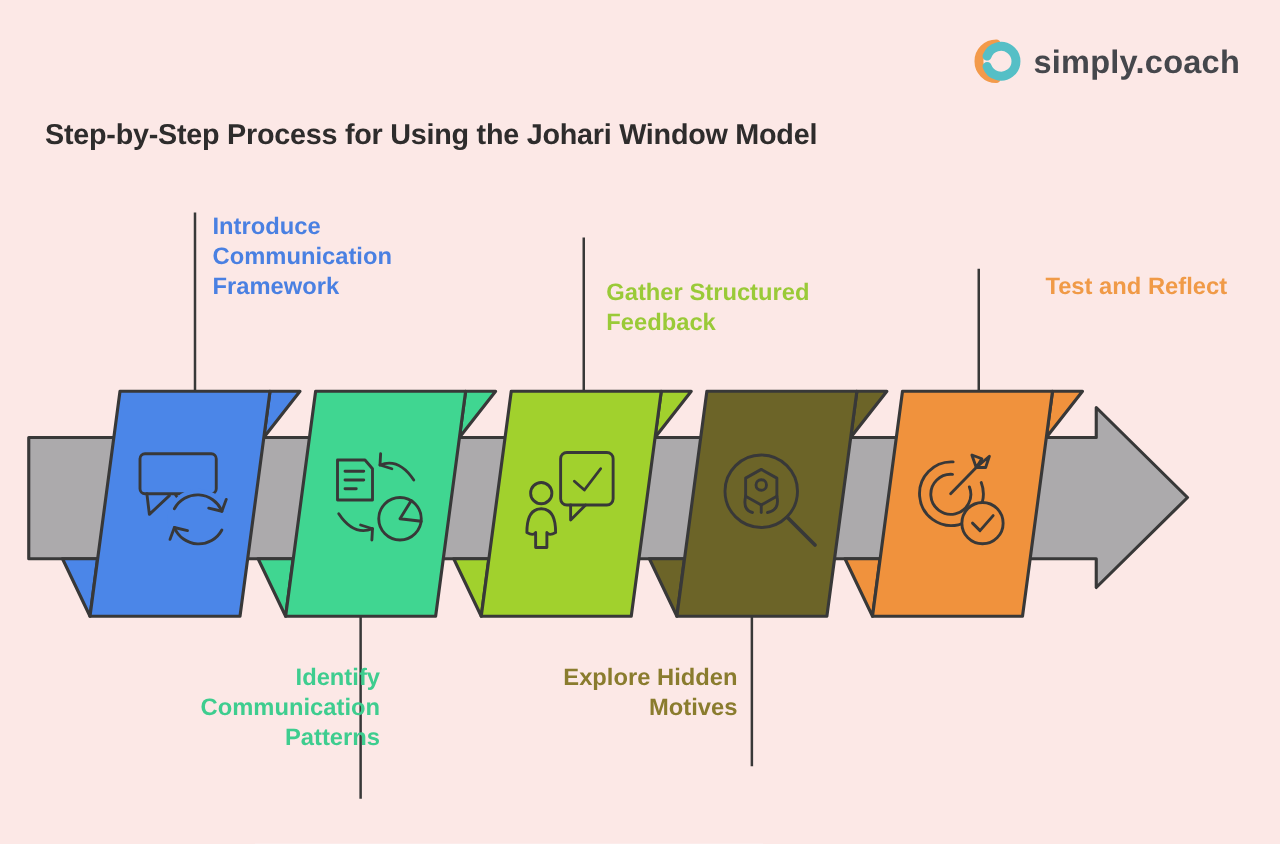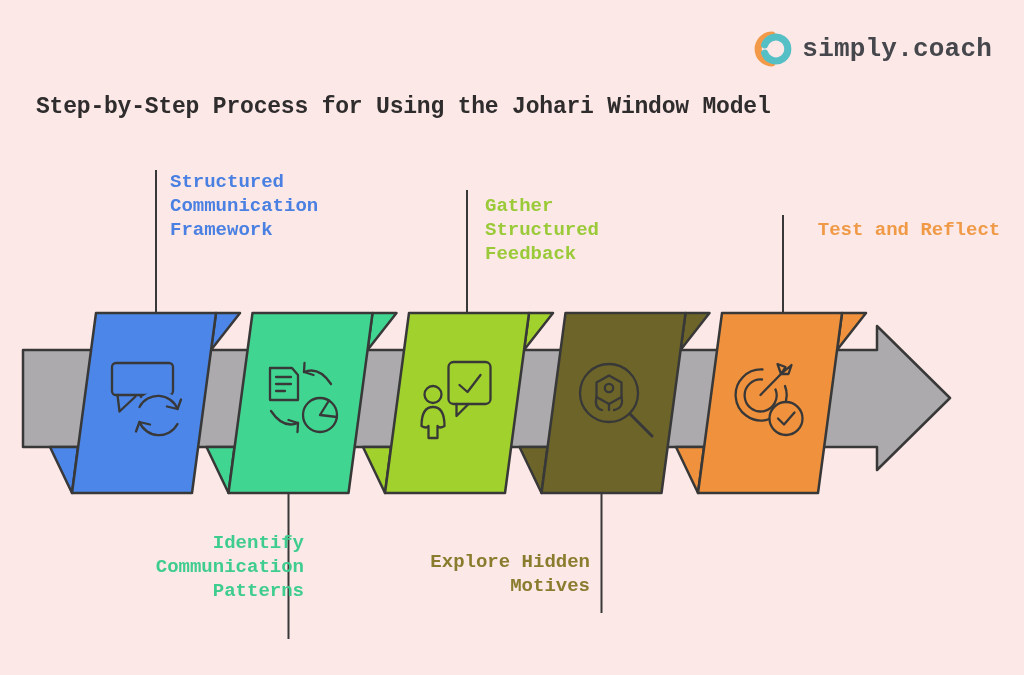--- a/index.html
+++ b/index.html
@@ -1,17 +1,17 @@
 <!DOCTYPE html>
 <html><head>
 <meta charset="utf-8">
 <style>
   html,body{margin:0;padding:0;}
   body{font-family:"Liberation Sans","DejaVu Sans",sans-serif;}
-  .stage{position:relative;width:1024px;height:675px;overflow:hidden;background:#fce8e6;font-family:Liberation Mono, monospace;}
+  .stage{position:relative;width:1024px;height:675px;overflow:hidden;background:#fce8e6;}
 
   
   .logo{position:absolute;top:27px;right:32px;display:flex;align-items:center;gap:9px;}
   .logo-text{font-size:26px;font-weight:600;letter-spacing:.2px;color:#45474c;}
 
   
   .title{position:absolute;top:94px;left:0;width:100%;
          font-size:23px;font-weight:bold;letter-spacing:-.2px;color:#2e2c2c;margin-left:36px;}
 
   
@@ -123,19 +123,19 @@
         <path class="ic" d="M31.5 21.5 A16 16 0 1 0 45 31.5"></path>
         <path class="ic" d="M50.5 16 L30 37"></path>
         <path class="ic" d="M50.5 16 L47 6 L55 9 Z M50.5 16 L61 7 L58 16 Z"></path>
         <circle cx="55.5" cy="60.5" r="16.5" stroke="none" fill="#f0923d"></circle>
         <circle class="ic" cx="55.5" cy="60.5" r="16.5"></circle>
         <path class="ic" d="M47.5 60.5 L53.5 66.5 L64 54.5"></path>
       </g>
     </g>
   </svg>
 
-  <div class="step-label lbl-1" style="color: rgb(74, 128, 226);">Structured Communication Framework</div>
+  <div class="step-label lbl-1" style="color: rgb(74, 128, 226);">Introduce Communication Framework</div>
   <div class="step-label lbl-2" style="color: rgb(62, 205, 143);">Identify Communication Patterns</div>
-  <div class="step-label lbl-3" style="color: rgb(154, 202, 56);">Gather Structured Feedback</div>
-  <div class="step-label lbl-4" style="color: rgb(138, 124, 46); margin-top: 19px;">Explore Hidden Motives</div>
+  <div class="step-label lbl-3" style="color: rgb(154, 202, 56); margin-top: 29px;">Gather Structured Feedback</div>
+  <div class="step-label lbl-4" style="color: rgb(138, 124, 46);">Explore Hidden Motives</div>
   <div class="step-label lbl-5" style="color: rgb(240, 154, 71);">Test and Reflect</div>
 
 </div>
 
 </body></html>

